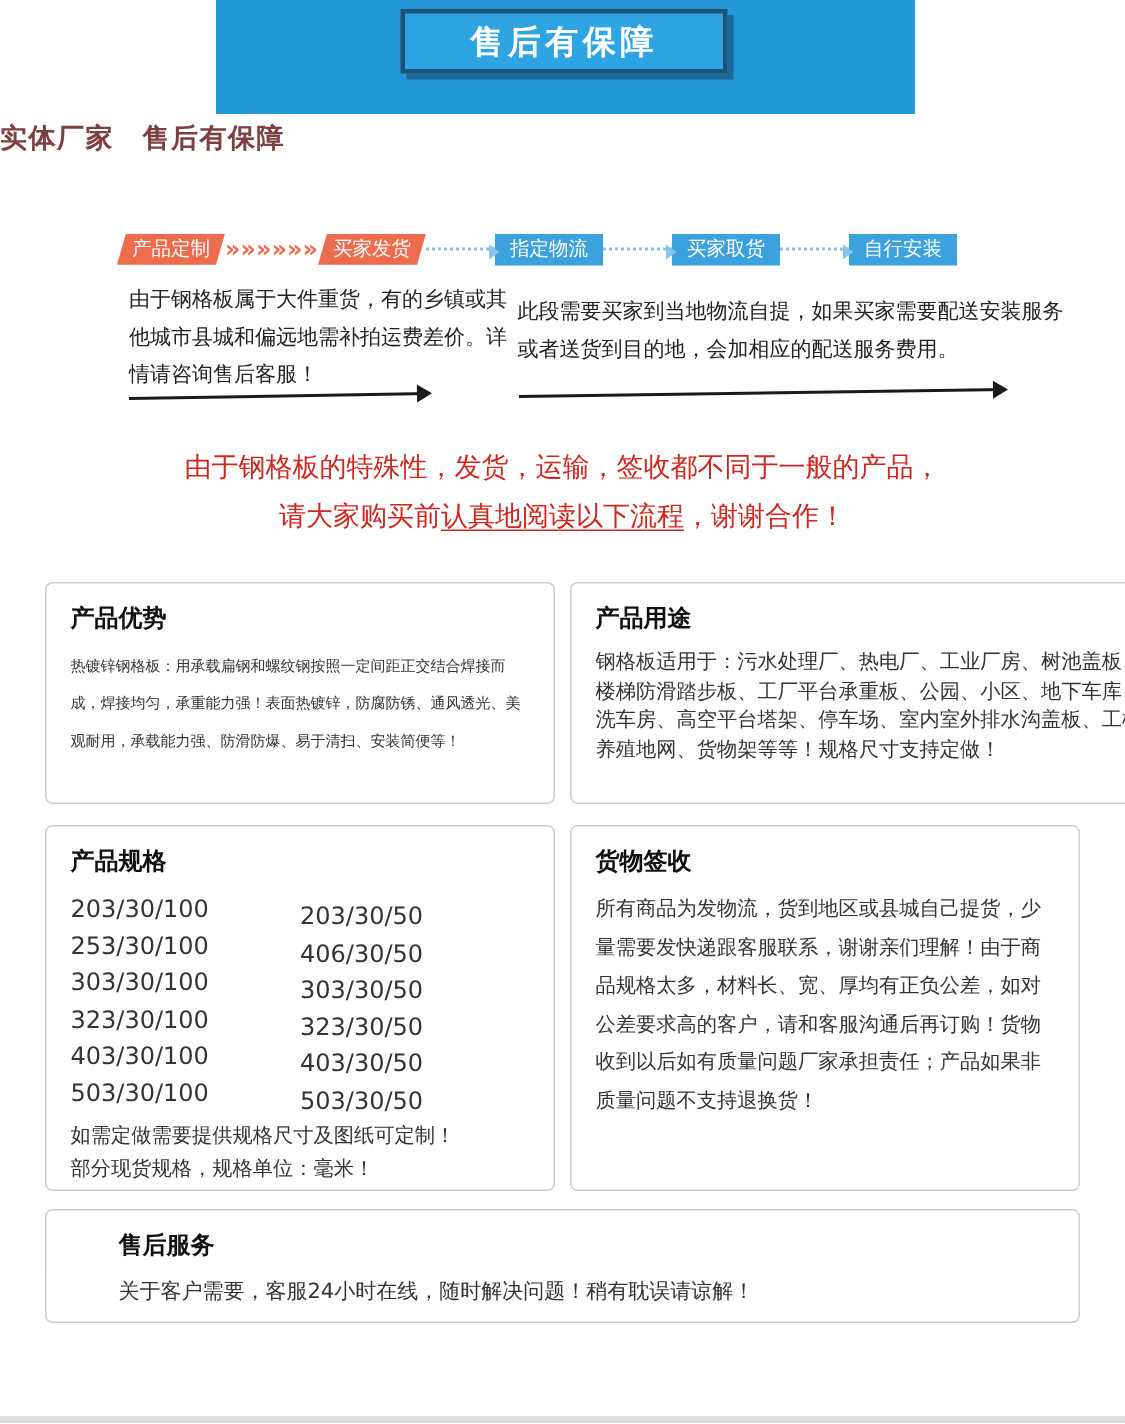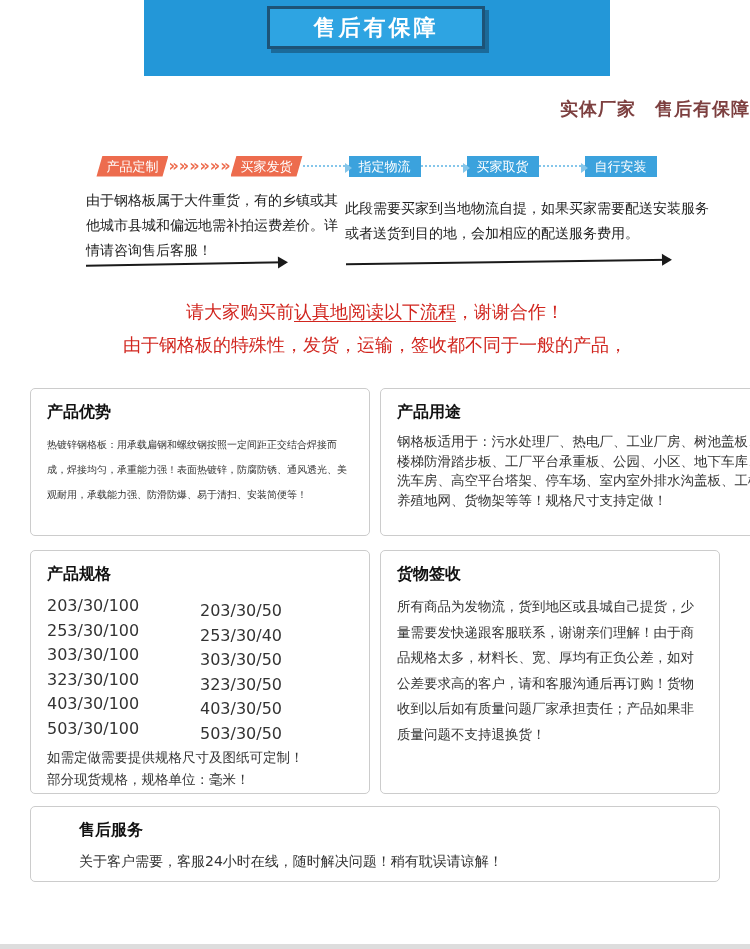--- a/index.html
+++ b/index.html
@@ -9,26 +9,26 @@
 
   
   .banner { position:absolute; left:144px; top:0; width:466px; height:76px;
             background:var(--banner-blue,#2397d8); }
   .title-box { position:absolute; left:267px; top:6px; width:218px; height:43px;
                background:var(--title-box-blue,#2ea4e2);
                border:3px solid var(--title-box-border,#1d5377);
                box-shadow:4px 4px 0 rgba(18,52,78,.45);
                display:flex; align-items:center; justify-content:center;
                color:#fff; font-size:22px; font-weight:bold; letter-spacing:3px; }
-  .subtitle { position:absolute; left:0; top:97px; width:100%; text-align:right;
+  .subtitle { position:absolute; left:0; top:80px; width:100%; text-align:left;
               color:var(--subtitle-red,#7d4040); font-size:18px; font-weight:bold; letter-spacing:1px; }
 
   
   .flow { position:absolute; left:78px; top:155px; width:597px; height:22px;
-          display:flex; align-items:center; justify-content:center; }
+          display:flex; align-items:center; justify-content:flex-start; }
   .step { display:block; height:21px; line-height:21px; padding:0 10px;
           color:#fff; font-size:13px; white-space:nowrap; }
   .step.orange { background:var(--flow-orange,#ed6c4e);
                  clip-path:polygon(6px 0, 100% 0, calc(100% - 6px) 100%, 0 100%); }
   .step.blue { background:var(--flow-blue,#3ba2dd); }
   .chevrons { color:var(--flow-orange,#ed6c4e); font-size:16px; font-weight:bold;
               letter-spacing:0; line-height:20px; }
   .dotted { flex:0 0 46px; height:0; border-top:2px dotted var(--flow-dotted,#85c6ea); position:relative; }
   .dotted::after { content:""; position:absolute; right:-3px; top:-4px; width:0; height:0;
                    border-left:7px solid var(--flow-dotted,#85c6ea);
@@ -92,22 +92,22 @@
     <span class="dotted"></span>
     <span class="step blue">自行安装</span>
   </div>
 
   <p class="note note-left">由于钢格板属于大件重货，有的乡镇或其他城市县城和偏远地需补拍运费差价。详情请咨询售后客服！</p>
   <p class="note note-right">此段需要买家到当地物流自提，如果买家需要配送安装服务或者送货到目的地，会加相应的配送服务费用。</p>
   <div class="arrow arrow-left"></div>
   <div class="arrow arrow-right"></div>
 
   <div class="notice">
+    <div>由于钢格板的特殊性，发货，运输，签收都不同于一般的产品，</div>
     <div><span>请大家购买前</span><span class="em">认真地阅读以下流程</span><span>，谢谢合作！</span></div>
-    <div>由于钢格板的特殊性，发货，运输，签收都不同于一般的产品，</div>
   </div>
 
   <div class="card card-adv">
     <h3>产品优势</h3>
     <div class="body">热镀锌钢格板：用承载扁钢和螺纹钢按照一定间距正交结合焊接而成，焊接均匀，承重能力强！表面热镀锌，防腐防锈、通风透光、美观耐用，承载能力强、防滑防爆、易于清扫、安装简便等！</div>
   </div>
 
   <div class="card card-use">
     <h3>产品用途</h3>
     <div class="body">钢格板适用于：污水处理厂、热电厂、工业厂房、树池盖板、楼梯防滑踏步板、工厂平台承重板、公园、小区、地下车库、洗车房、高空平台塔架、停车场、室内室外排水沟盖板、工棚养殖地网、货物架等等！规格尺寸支持定做！</div>
@@ -119,21 +119,21 @@
       <div class="spec-col">
         <div class="spec-item">203/30/100</div>
         <div class="spec-item">253/30/100</div>
         <div class="spec-item">303/30/100</div>
         <div class="spec-item">323/30/100</div>
         <div class="spec-item">403/30/100</div>
         <div class="spec-item">503/30/100</div>
       </div>
       <div class="spec-col spec-col2">
         <div class="spec-item">203/30/50</div>
-        <div class="spec-item">253/30/40</div>
+        <div class="spec-item">406/30/50</div>
         <div class="spec-item">303/30/50</div>
         <div class="spec-item">323/30/50</div>
         <div class="spec-item">403/30/50</div>
         <div class="spec-item">503/30/50</div>
       </div>
     </div>
     <div class="spec-note">如需定做需要提供规格尺寸及图纸可定制！</div>
     <div class="spec-note">部分现货规格，规格单位：毫米！</div>
   </div>
 

